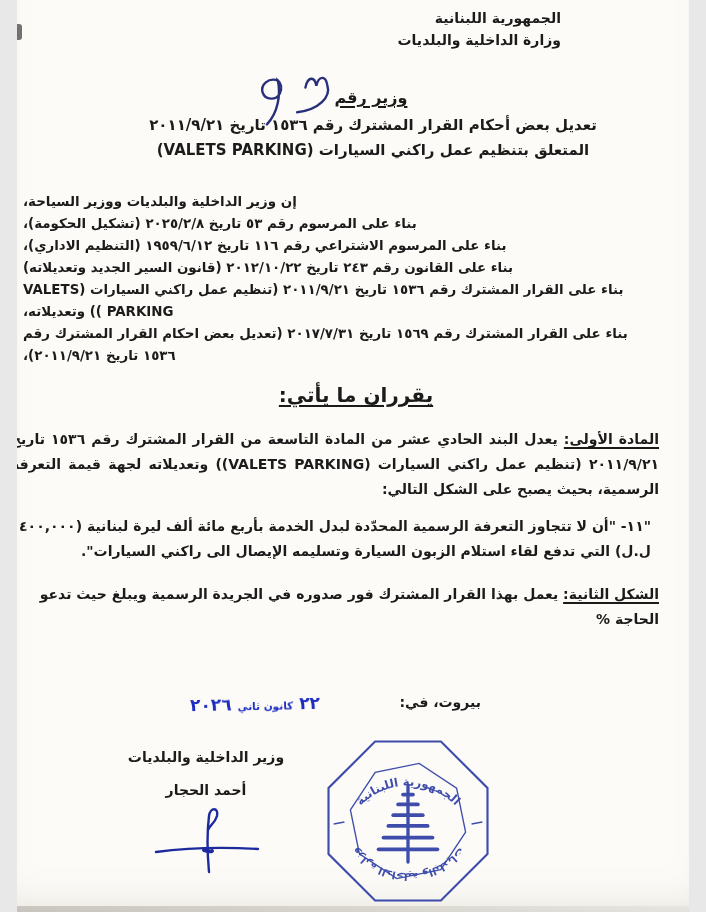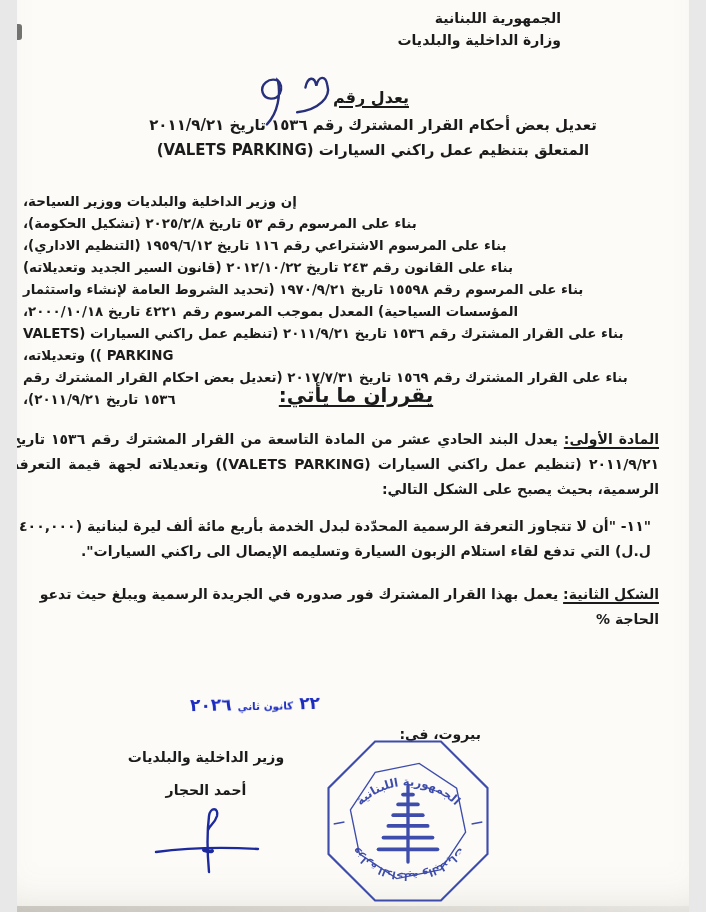--- a/index.html
+++ b/index.html
@@ -28,21 +28,21 @@
   .title{position:absolute;top:88px;left:0;width:100%;text-align:center;font-weight:700;font-size:16px;transform:translateX(18px);}
   .u{text-decoration:underline;text-underline-offset:3px;text-decoration-thickness:1.5px;}
   .subtitle{position:absolute;top:113px;left:0;width:100%;text-align:center;font-weight:700;font-size:15px;line-height:1.65;padding-left:20px;}
   .preamble{position:absolute;top:191px;right:44px;width:622px;font-weight:700;font-size:13.4px;line-height:22px;text-align:left;}
   .preamble .clause{padding-right:12px;}
   .decide{position:absolute;top:383px;left:3px;width:100%;text-align:center;font-weight:700;font-size:20px;}
   .article{position:absolute;right:30px;width:648px;font-weight:700;font-size:14px;line-height:25px;text-align:justify;text-align-last:right;}
   .article1{top:427px;}
   .quote{position:absolute;top:514px;right:38px;width:636px;font-weight:700;font-size:14px;line-height:25px;text-align:right;}
   .article2{top:582px;text-align:right;}
-  .place{position:absolute;top:726px;right:208px;font-weight:700;font-size:14px;}
+  .place{position:absolute;top:694px;right:208px;font-weight:700;font-size:14px;}
   .date-stamp{
     position:absolute;top:694px;left:158px;width:160px;
     color:var(--date_blue);font-weight:700;font-size:17px;letter-spacing:1px;
     transform:rotate(-1deg);white-space:nowrap;text-align:center;
     filter:blur(.2px);
   }
   .date-stamp .month{font-size:10.5px;letter-spacing:0;margin-top:21px;}
   .sig{position:absolute;top:749px;text-align:center;font-weight:700;font-size:14px;}
   .sig-right{right:26px;width:180px;}
   .sig-left{left:80px;width:218px;}
@@ -70,34 +70,33 @@
   <svg class="hand-number" viewBox="0 0 104 60" fill="none">
     <g stroke="var(--ink_blue)" stroke-width="2.4" stroke-linecap="round" fill="none">
 
       <path d="M 58,22 C 61,11 68,11 69,21 C 72,11 79,11 80,21 C 83,33 70,45 48,46"></path>
 
       <path d="M 31,13 C 22,9 13,16 15,24 C 17,32 28,33 32,26 C 35,21 34,16 31,13 C 33,27 29,45 17,56"></path>
     </g>
   </svg>
 
   <div class="title">
-    <span class="u">يعدل رقم</span>
+    <span class="u">وزير رقم</span>
   </div>
 
   <div class="subtitle">
     <div>تعديل بعض أحكام القرار المشترك رقم ١٥٣٦ تاريخ ٢٠١١/٩/٢١</div>
     <div>المتعلق بتنظيم عمل راكني السيارات (VALETS PARKING)</div>
   </div>
 
   <div class="preamble">
     <div class="intro">إن وزير الداخلية والبلديات ووزير السياحة،</div>
     <div class="clause">بناء على المرسوم رقم ٥٣ تاريخ ٢٠٢٥/٢/٨ (تشكيل الحكومة)،</div>
     <div class="clause">بناء على المرسوم الاشتراعي رقم ١١٦ تاريخ ١٩٥٩/٦/١٢ (التنظيم الاداري)،</div>
     <div class="clause">بناء على القانون رقم ٢٤٣ تاريخ ٢٠١٢/١٠/٢٢ (قانون السير الجديد وتعديلاته)</div>
-    <div class="clause">بناء على المرسوم رقم ١٥٥٩٨ تاريخ ١٩٧٠/٩/٢١ (تحديد الشروط العامة لإنشاء واستثمار المؤسسات السياحية) المعدل بموجب المرسوم رقم ٤٢٢١ تاريخ ٢٠٠٠/١٠/١٨،</div>
     <div class="clause">بناء على القرار المشترك رقم ١٥٣٦ تاريخ ٢٠١١/٩/٢١ (تنظيم عمل راكني السيارات (VALETS PARKING )) وتعديلاته،</div>
     <div class="clause">بناء على القرار المشترك رقم ١٥٦٩ تاريخ ٢٠١٧/٧/٣١ (تعديل بعض احكام القرار المشترك رقم ١٥٣٦ تاريخ ٢٠١١/٩/٢١)،</div>
   </div>
 
   <div class="decide">
     <span class="u">يقرران ما يأتي:</span>
   </div>
 
   <div class="article article1">
     <span class="u">المادة الأولى:</span><span> يعدل البند الحادي عشر من المادة التاسعة من القرار المشترك رقم ١٥٣٦ تاريخ ٢٠١١/٩/٢١ (تنظيم عمل راكني السيارات (VALETS PARKING)) وتعديلاته لجهة قيمة التعرفة الرسمية، بحيث يصبح على الشكل التالي:</span>

